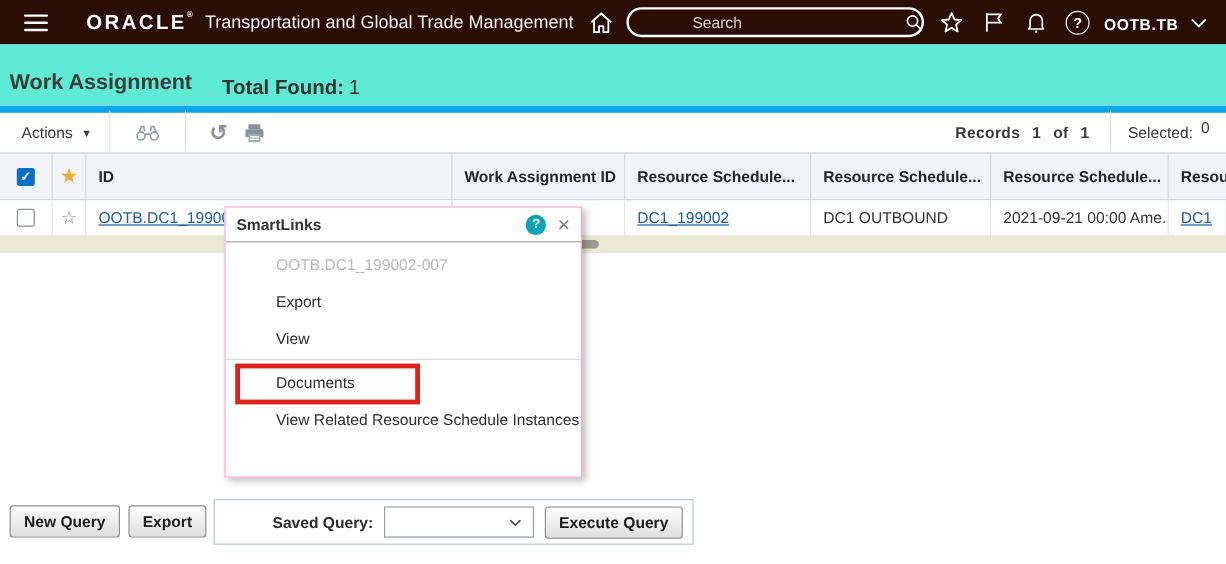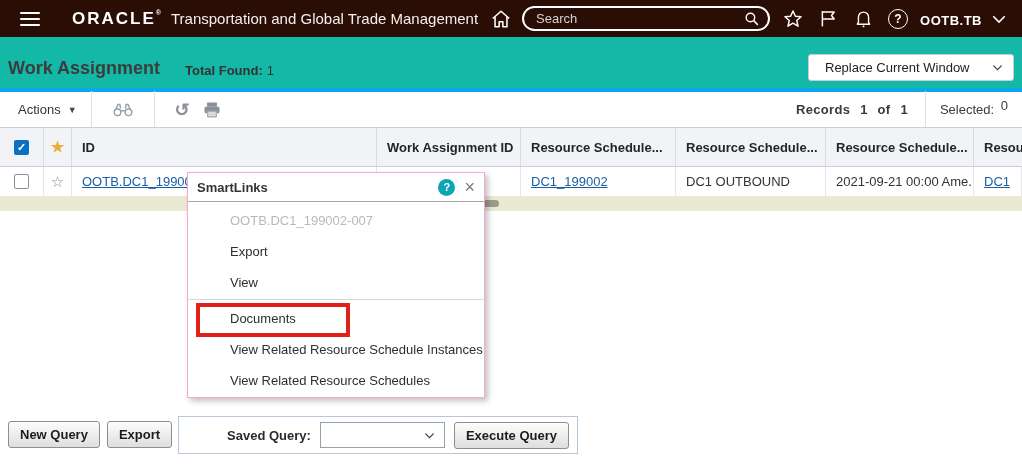--- a/index.html
+++ b/index.html
@@ -29,48 +29,48 @@
   .tb-icon { display: flex; align-items: center; justify-content: center; cursor: pointer; }
   .home-ic { margin-left: 12px; }
   .search-pill {
     margin-left: 10px; width: 248px; height: 25px;
     border: 2px solid #fff; border-radius: 14px;
     display: flex; align-items: center; padding: 0 8px 0 12px;
     background: transparent;
   }
   .search-pill input {
     flex: 1; background: transparent; border: none; outline: none;
-    color: #e5e5e5; font-size: 13px; font-family: "Liberation Sans", sans-serif;
+    color: #e5e5e5; font-size: 13px; font-family: "Liberation Sans", sans-serif; margin-left: 41px;
   }
   .search-pill input::placeholder { color: #d9d2ce; }
   .right-icons { display: flex; align-items: center; margin-left: 12px; gap: 14px; }
   .help-circle {
     width: 20px; height: 20px; border: 1.7px solid #fff; border-radius: 50%;
     display: flex; align-items: center; justify-content: center;
     font-size: 12px; font-weight: bold; color: #fff;
   }
   .user-menu { display: flex; align-items: flex-end; gap: 8px; margin-left: 12px; cursor: pointer; }
   .user-name { font-weight: bold; font-size: 13px; letter-spacing: .5px; }
 
   
-  .page-header { position: absolute; top: 37px; left: 0; width: 1022px; height: 51px; background: #14b8a6; }
+  .page-header { position: absolute; top: 37px; left: 0; width: 1022px; height: 51px; background: #5eead4; }
   .page-title { position: absolute; left: 8px; top: 21px; font-size: 18px; font-weight: bold; color: #3c3c3c; }
-  .total-found { position: absolute; left: 185px; top: 26px; font-size: 13px; color: #333; }
+  .total-found { position: absolute; left: 185px; top: 26px; font-size: 17px; color: #333; }
   .total-found b { margin-right: 4px; }
   .window-select {
     position: absolute; right: 8px; top: 17px; width: 206px; height: 27px;
     border: 1px solid #c9ced4; border-radius: 3px; background: #fff;
     display: flex; align-items: center; padding: 0 9px 0 16px; cursor: pointer; color: #222;
   }
   .window-select .sel-label { flex: 1; }
 
   
   .toolbar {
     position: absolute; top: 88px; left: 0; width: 1022px; height: 39px;
-    border-top: 4px solid #0ea5e9; background: #fff;
+    border-top: 6px solid #0ea5e9; background: #fff;
     display: flex; align-items: center; padding-left: 18px;
   }
   .actions-btn { display: flex; align-items: center; gap: 7px; color: #333; cursor: pointer; }
   .actions-btn .caret { font-size: 9px; color: #444; }
   .tb-sep { width: 1px; height: 38px; background: #e0e0e0; margin: 0 14px; }
   .tool-ic { margin: 0 6px; display: flex; align-items: center; cursor: pointer; }
   .refresh-glyph { font-size: 18px; color: #8b9198; font-weight: bold; line-height: 1; }
   .toolbar-right { margin-left: auto; display: flex; align-items: center; height: 100%; }
   .records { font-weight: bold; color: #3a3a3a; letter-spacing: .3px; }
   .records span { margin: 0 3px; }
@@ -210,28 +210,20 @@
           <polyline points="5,9 12,16 19,9"></polyline>
         </svg>
     </span>
   </div>
 </div>
 
 <div class="page-header">
   <div class="page-title">Work Assignment</div>
   <div class="total-found">
     <b>Total Found:</b><span>1</span>
-  </div>
-  <div class="window-select">
-    <span class="sel-label">Replace Current Window</span>
-    <span>
-      <svg width="13" height="13" viewBox="0 0 24 24" fill="none" stroke="#444" stroke-width="2.4" stroke-linecap="round">
-          <polyline points="5,9 12,16 19,9"></polyline>
-        </svg>
-    </span>
   </div>
 </div>
 
 <div class="toolbar">
   <div class="actions-btn">
     <span>Actions</span>
     <span class="caret">▼</span>
   </div>
   <div class="tb-sep"></div>
   <span class="tool-ic">
@@ -316,21 +308,20 @@
     <span class="popup-help">?</span>
     <span class="popup-close">×</span>
   </div>
   <div class="popup-items">
     <div class="popup-item disabled">OOTB.DC1_199002-007</div>
     <div class="popup-item">Export</div>
     <div class="popup-item">View</div>
     <div class="popup-divider"></div>
     <div class="popup-item">Documents</div>
     <div class="popup-item">View Related Resource Schedule Instances</div>
-    <div class="popup-item">View Related Resource Schedules</div>
   </div>
   <div class="red-annotation"></div>
 </div>
 
 <div class="footer">
   <button class="btn">New Query</button>
   <button class="btn">Export</button>
   <div class="saved-query-group">
     <span class="saved-query-label">Saved Query:</span>
     <div class="saved-query-select">

